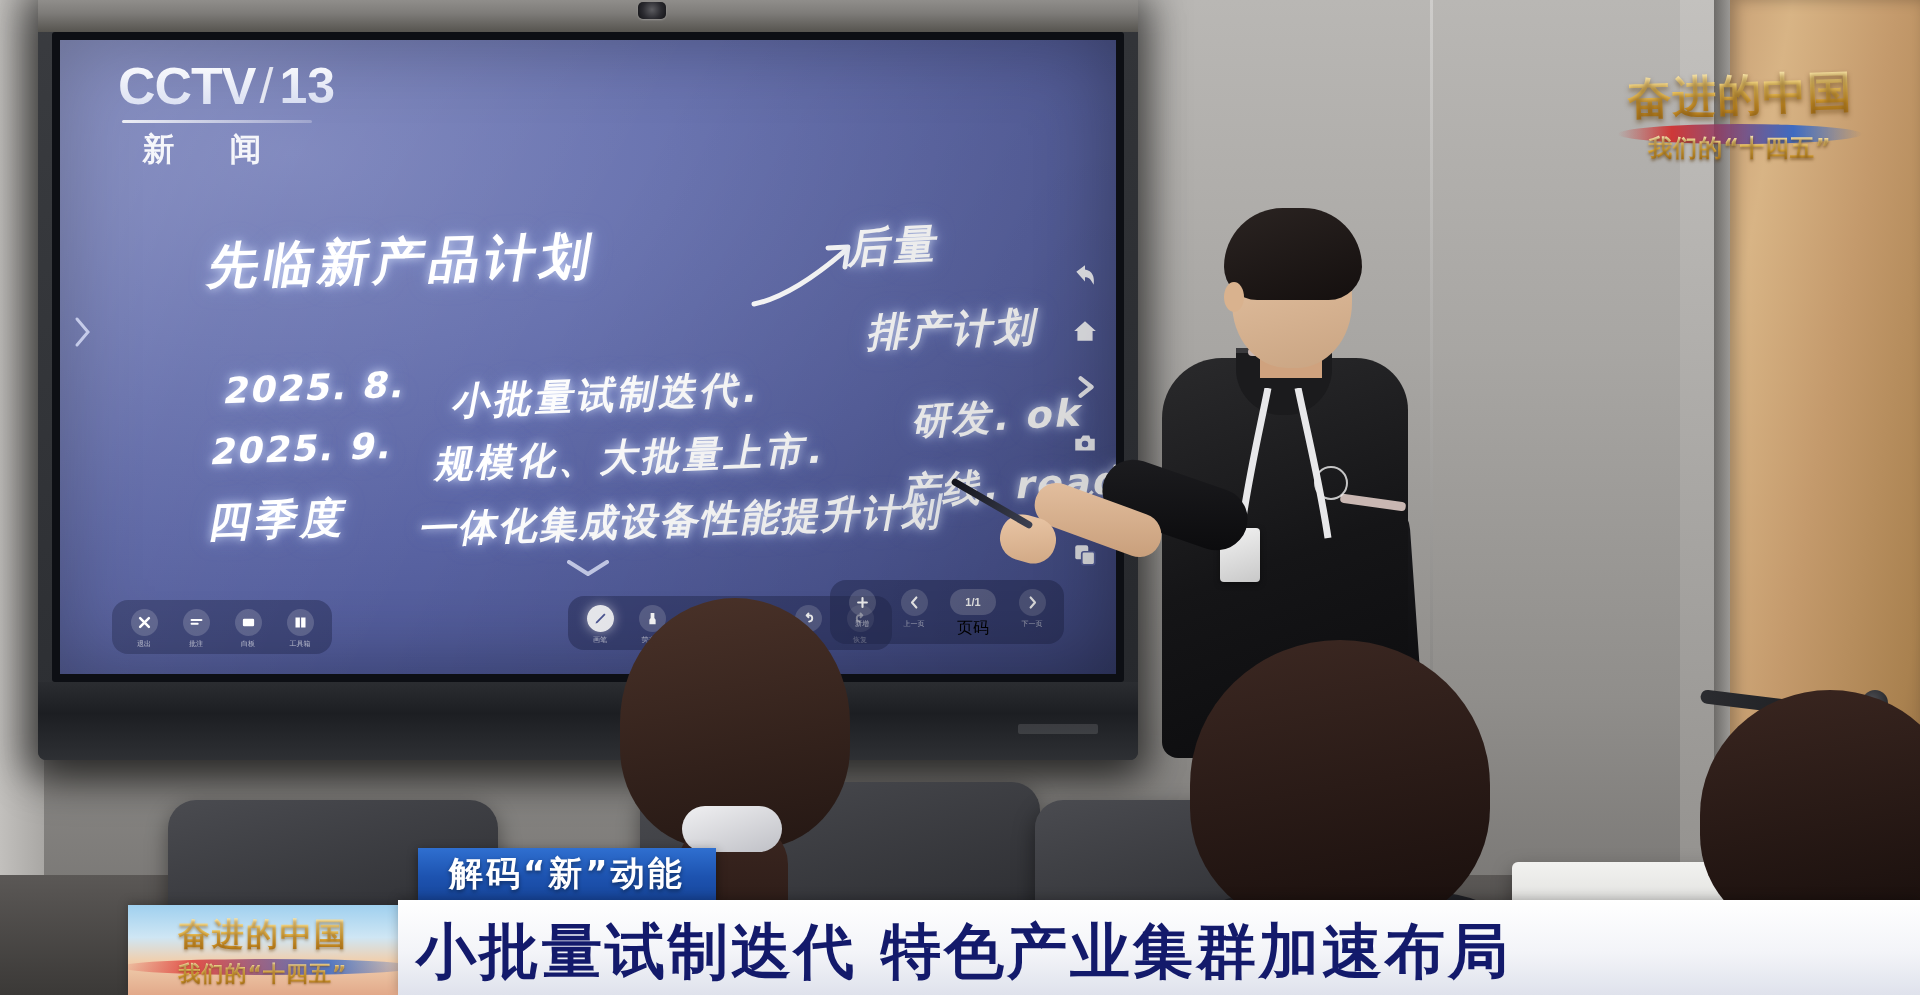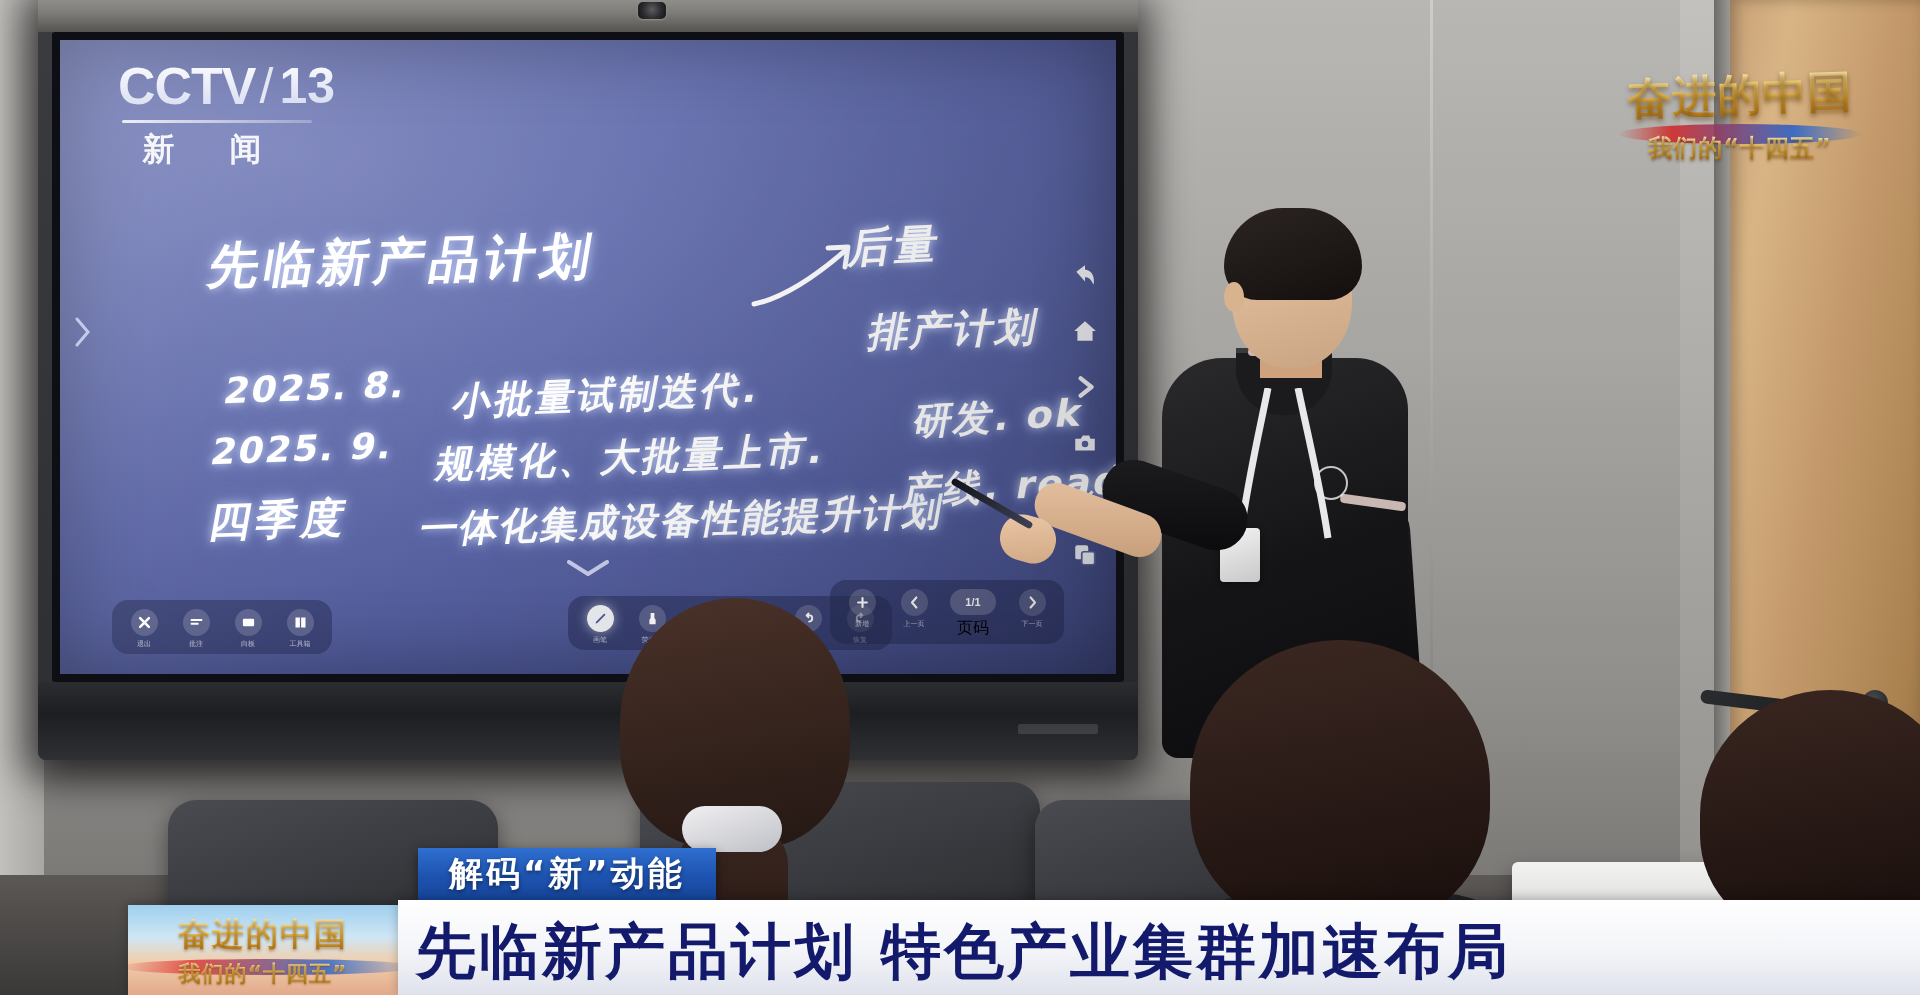--- a/index.html
+++ b/index.html
@@ -487,16 +487,16 @@
 
   <div class="kicker">
     <span>解码“新”动能</span>
   </div>
   <div class="badge">
     <div class="badge-ribbon"></div>
     <div class="badge-main">奋进的中国</div>
     <div class="badge-sub">我们的“十四五”</div>
   </div>
   <div class="headline-bar">
-    <span>先临新产品计划 特色产业集群加速布局</span>
+    <span>小批量试制迭代 特色产业集群加速布局</span>
   </div>
 
 </div>
 
 </body></html>

